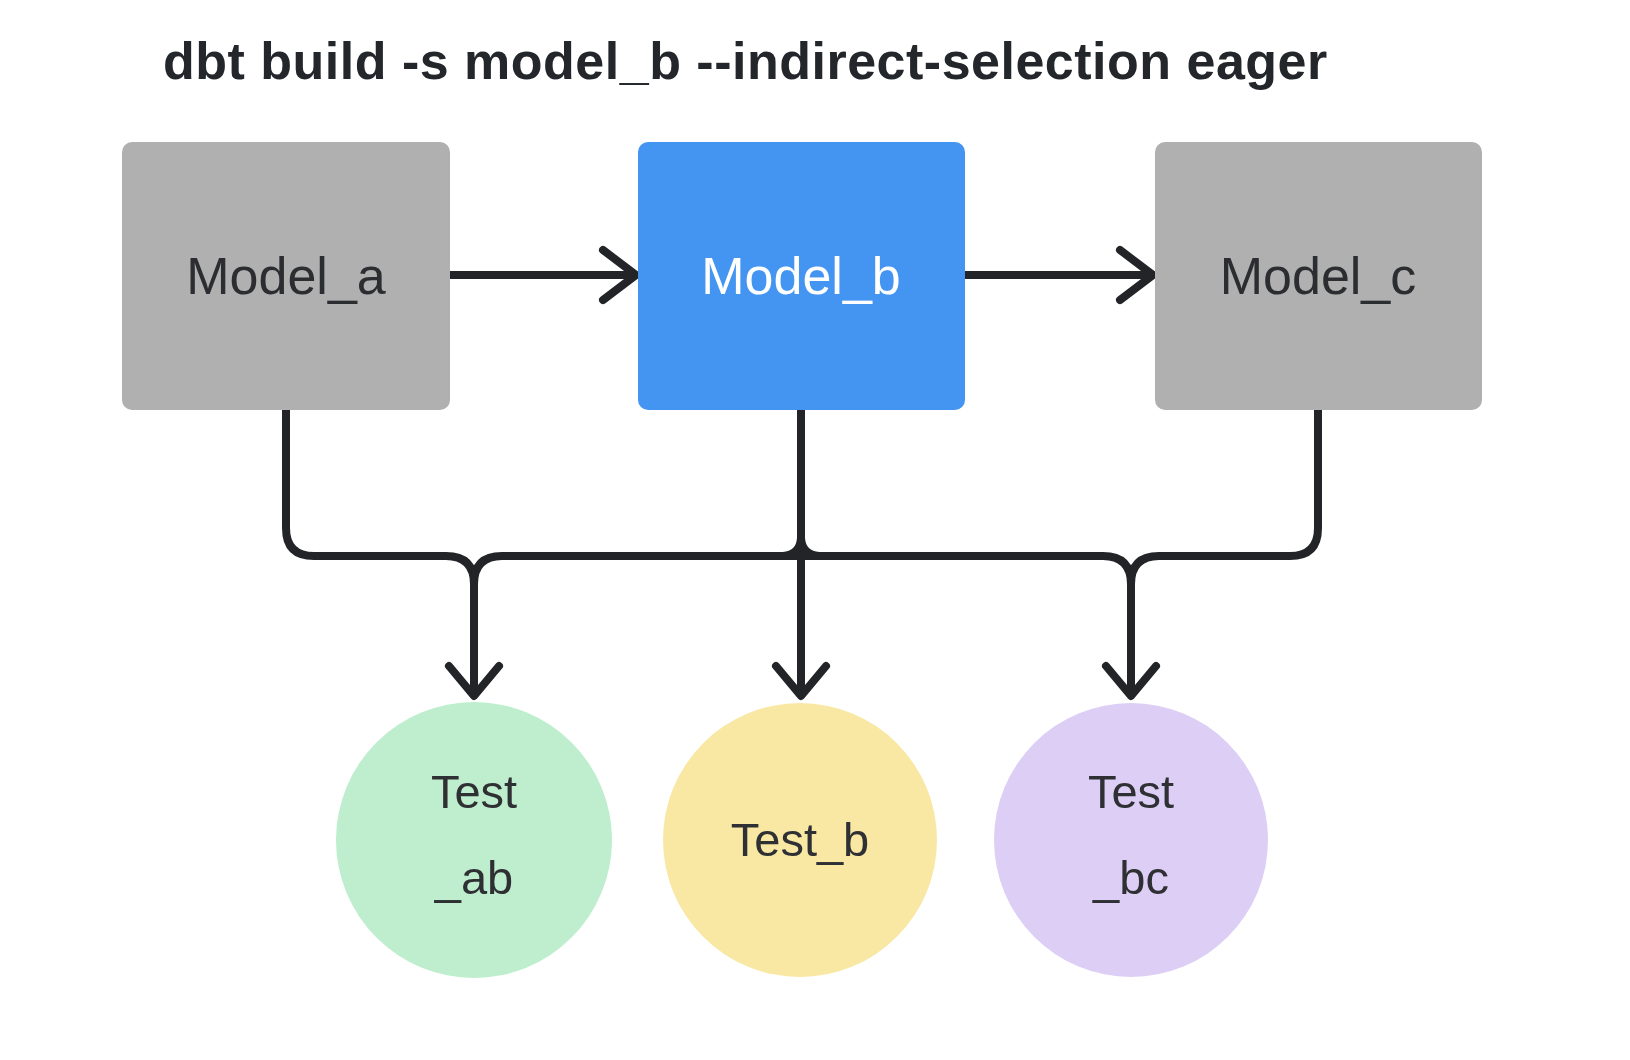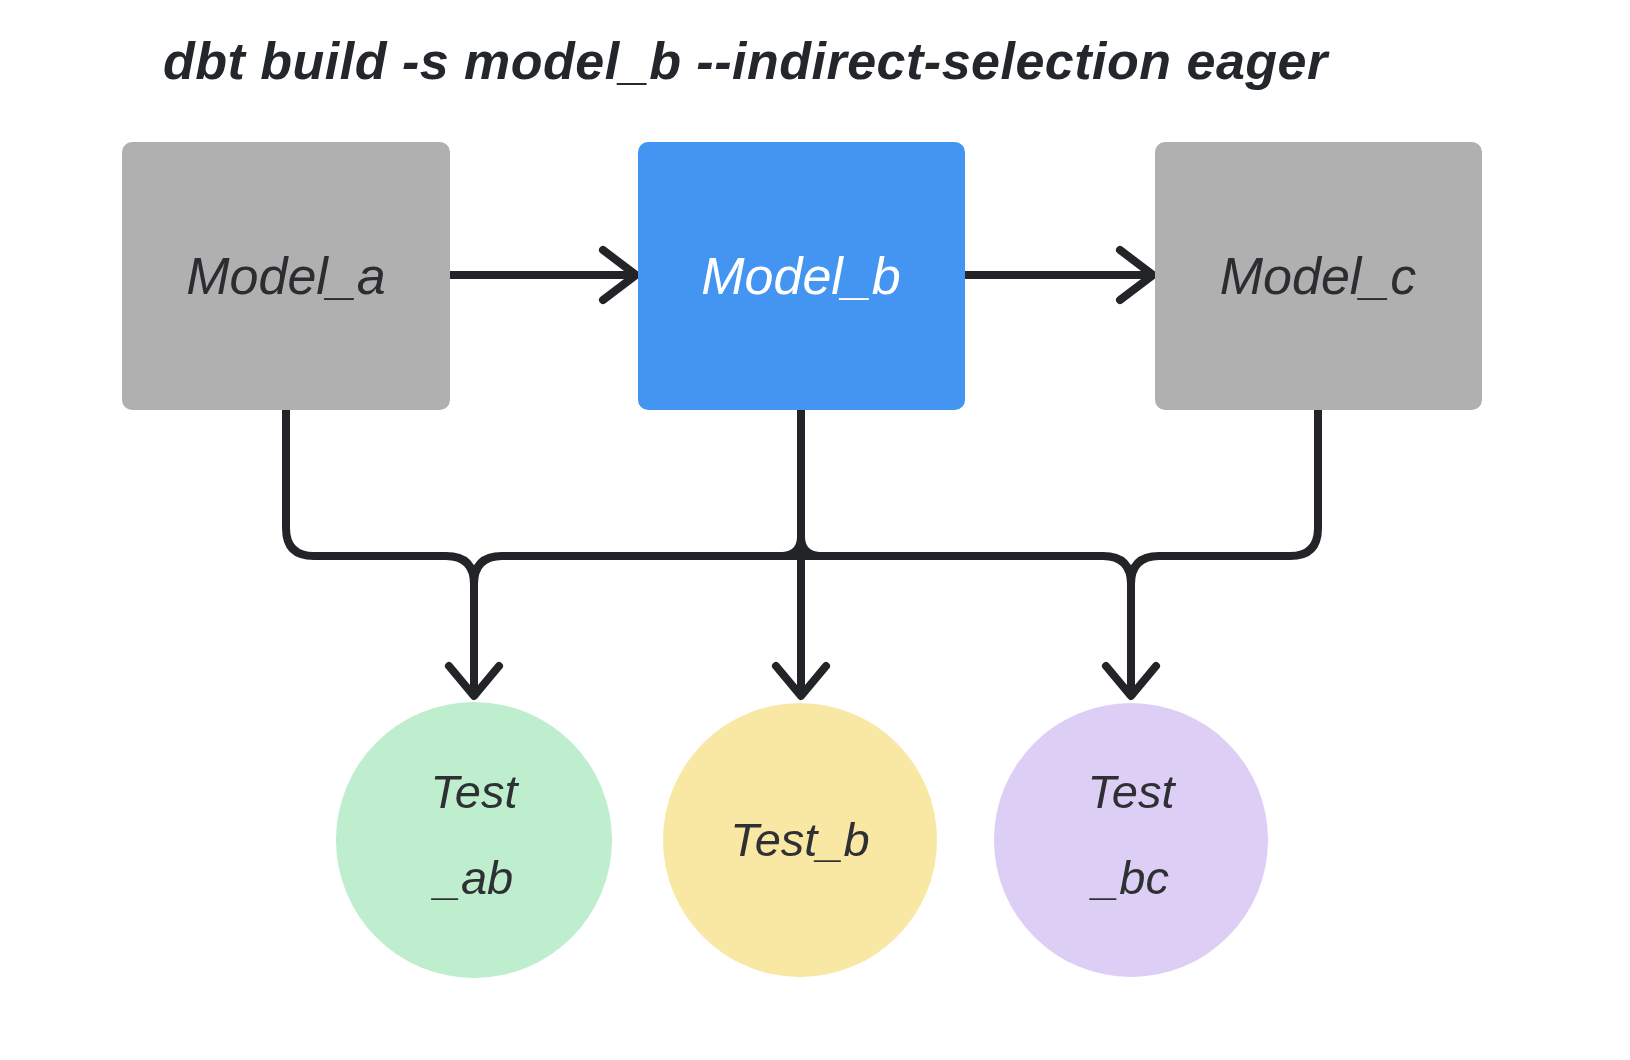--- a/index.html
+++ b/index.html
@@ -8,21 +8,20 @@
     width: 1630px;
     height: 1060px;
     background: #ffffff;
     font-family: "Liberation Sans", "DejaVu Sans", sans-serif;
     overflow: hidden;
   }
   .diagram-wrap {
     position: relative;
     width: 1630px;
     height: 1060px;
-    font-style: italic;
   }
   svg { display: block; }
   .title-text {
     font-size: 52px;
     font-weight: 600;
     letter-spacing: 0.5px;
   }
   .model-label {
     font-size: 52px;
     font-weight: 500;

